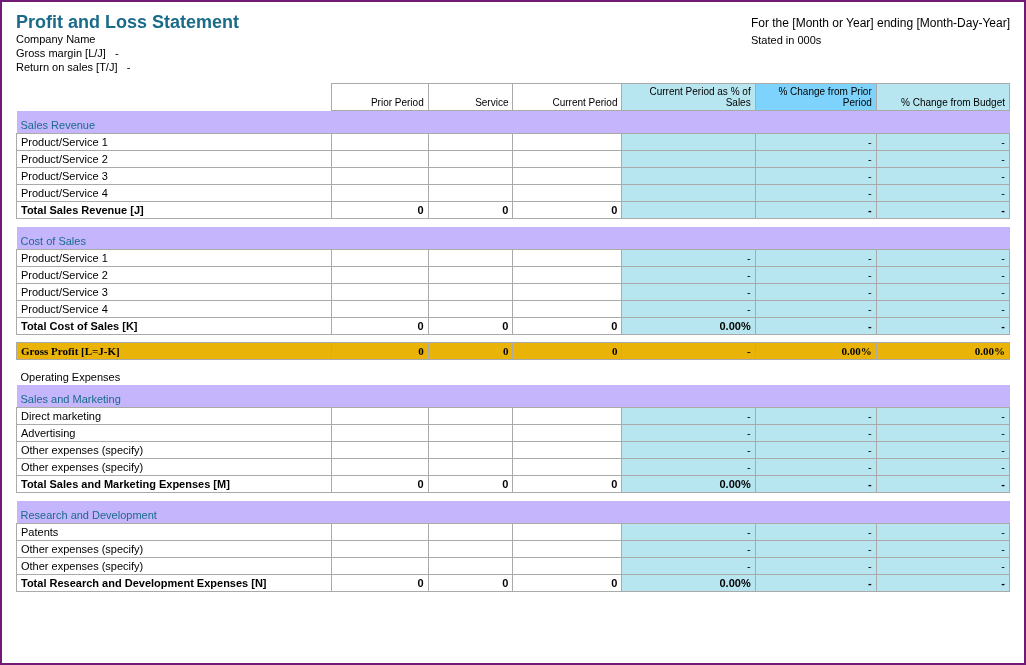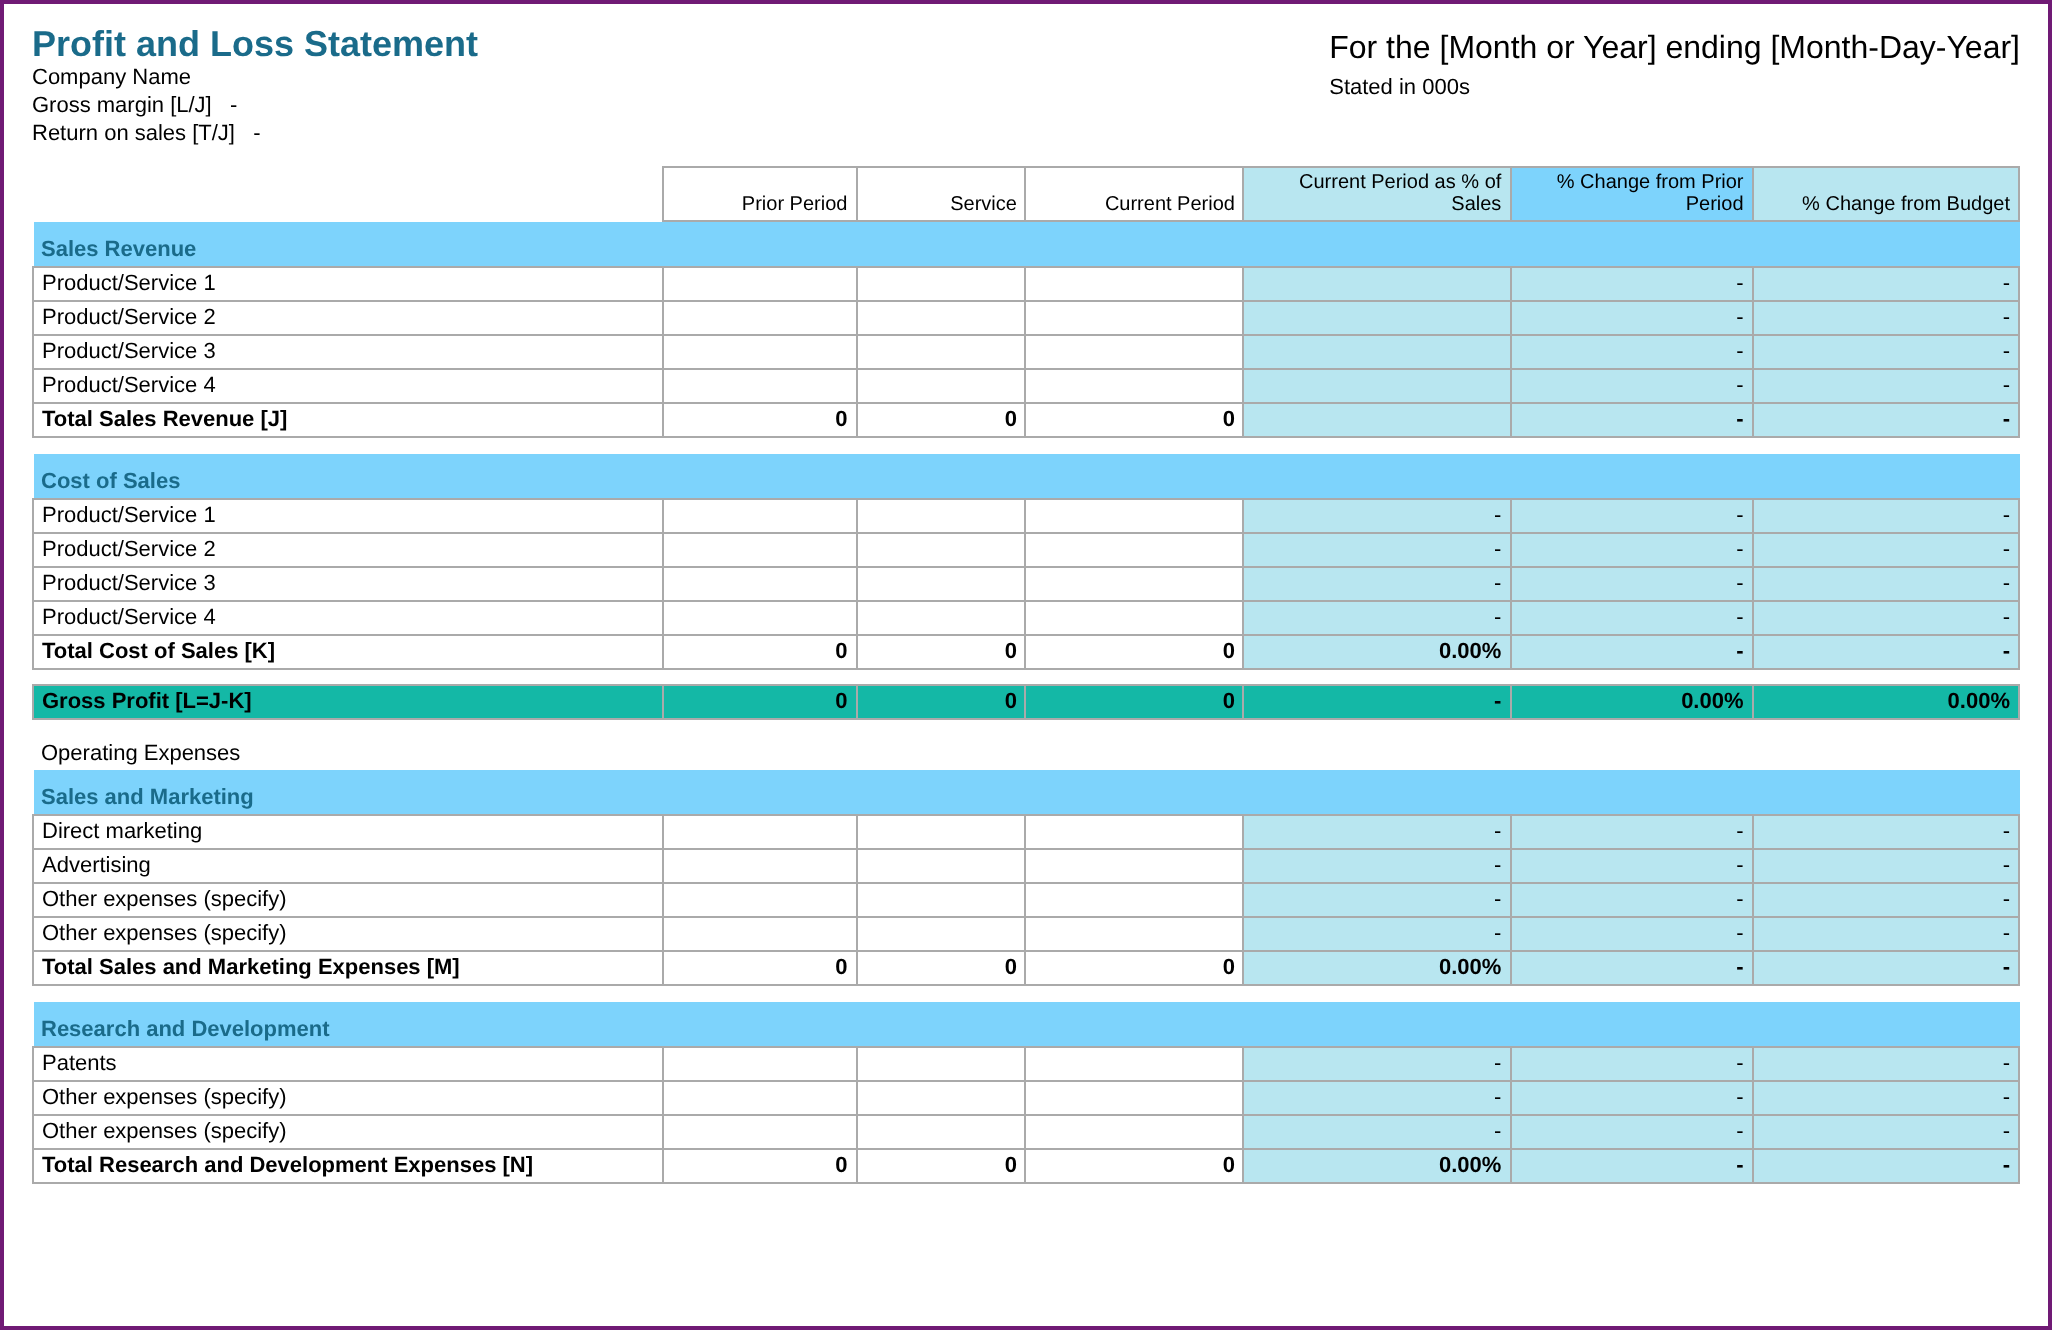--- a/index.html
+++ b/index.html
@@ -52,43 +52,44 @@
     }
     .col-label { width: 260px; }
     .col-prior { width: 80px; text-align: right; }
     .col-budget { width: 70px; text-align: right; }
     .col-current { width: 90px; text-align: right; }
     .col-pct-sales { width: 110px; text-align: right; }
     .col-pct-prior { width: 100px; text-align: right; }
     .col-pct-budget { width: 110px; text-align: right; }
 
     tr.section-header td {
-      font-weight: bold;
+      font-weight: normal;
       color: #1a6b8a;
-      background: #7dd3fc;
+      background: #c4b5fd;
       border: none;
       padding-top: 8px;
       padding-bottom: 2px;
     }
     tr.data-row td {
       background: #fff;
     }
     tr.data-row td.blue-cell {
       background: #b8e6f0;
     }
     tr.total-row td {
       font-weight: bold;
       background: #fff;
     }
     tr.total-row td.blue-cell {
       background: #b8e6f0;
     }
     tr.gross-profit td {
-      background: #14b8a6;
+      background: #eab308;
       font-weight: bold;
+      font-family: Liberation Serif, serif;
     }
     tr.spacer td {
       border: none;
       height: 8px;
       background: #fff;
     }
     tr.op-expenses-label td {
       border: none;
       background: #fff;
       padding-top: 4px;
@@ -108,21 +109,21 @@
       <div class="meta-left">
         <span>Gross margin  [L/J]</span>
         &nbsp;&nbsp;<span>-</span>
       </div>
       <div class="meta-left">
         <span>Return on sales  [T/J]</span>
         &nbsp;&nbsp;<span>-</span>
       </div>
     </div>
     <div style="text-align:left; padding-top:4px;">
-      <div style="font-size:16px; margin-bottom:4px;">For the [Month or Year] ending [Month-Day-Year]</div>
+      <div style="font-size:12px; margin-bottom:4px;">For the [Month or Year] ending [Month-Day-Year]</div>
       <div>Stated in 000s</div>
     </div>
   </div>
 
   <table class="main-table">
     <thead>
       <tr>
         <th class="col-label no-border"></th>
         <th class="col-prior">Prior Period</th>
         <th class="col-budget">Service</th>

